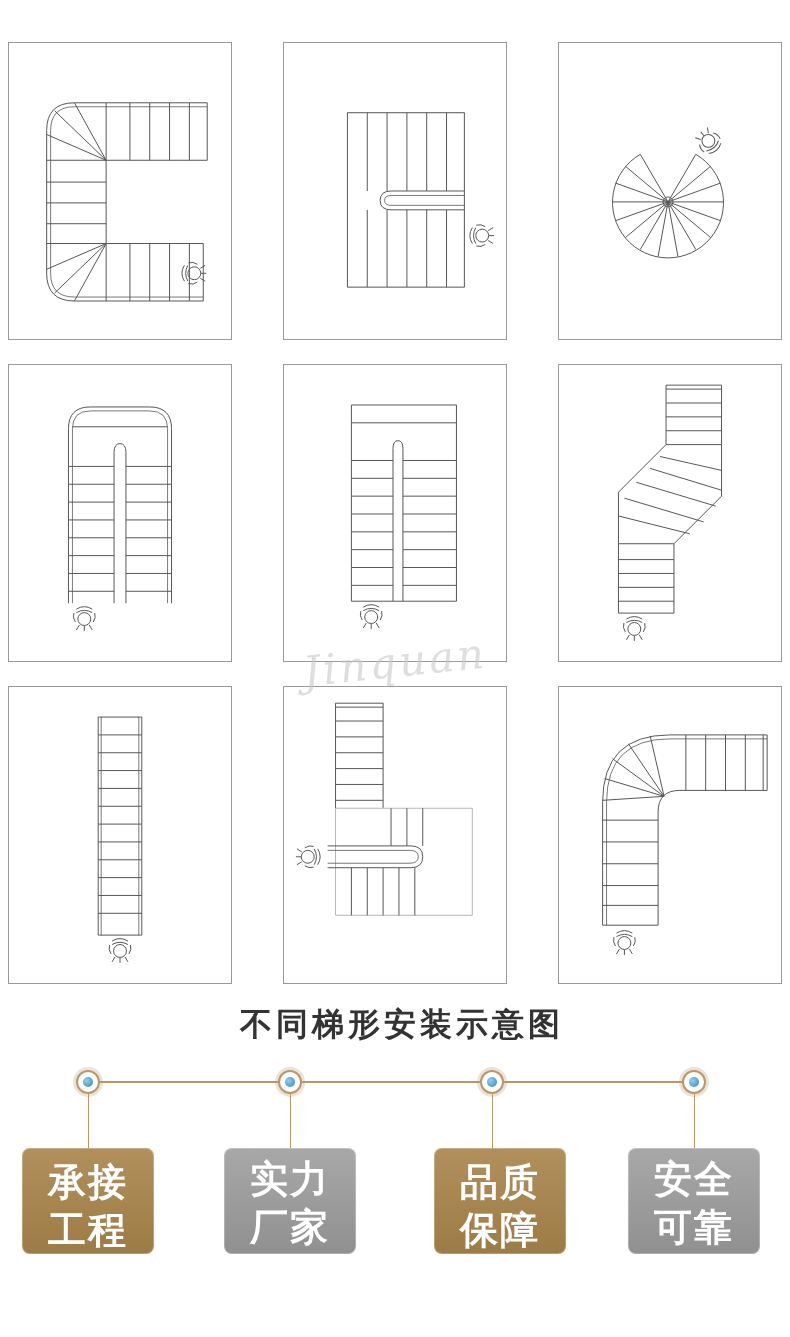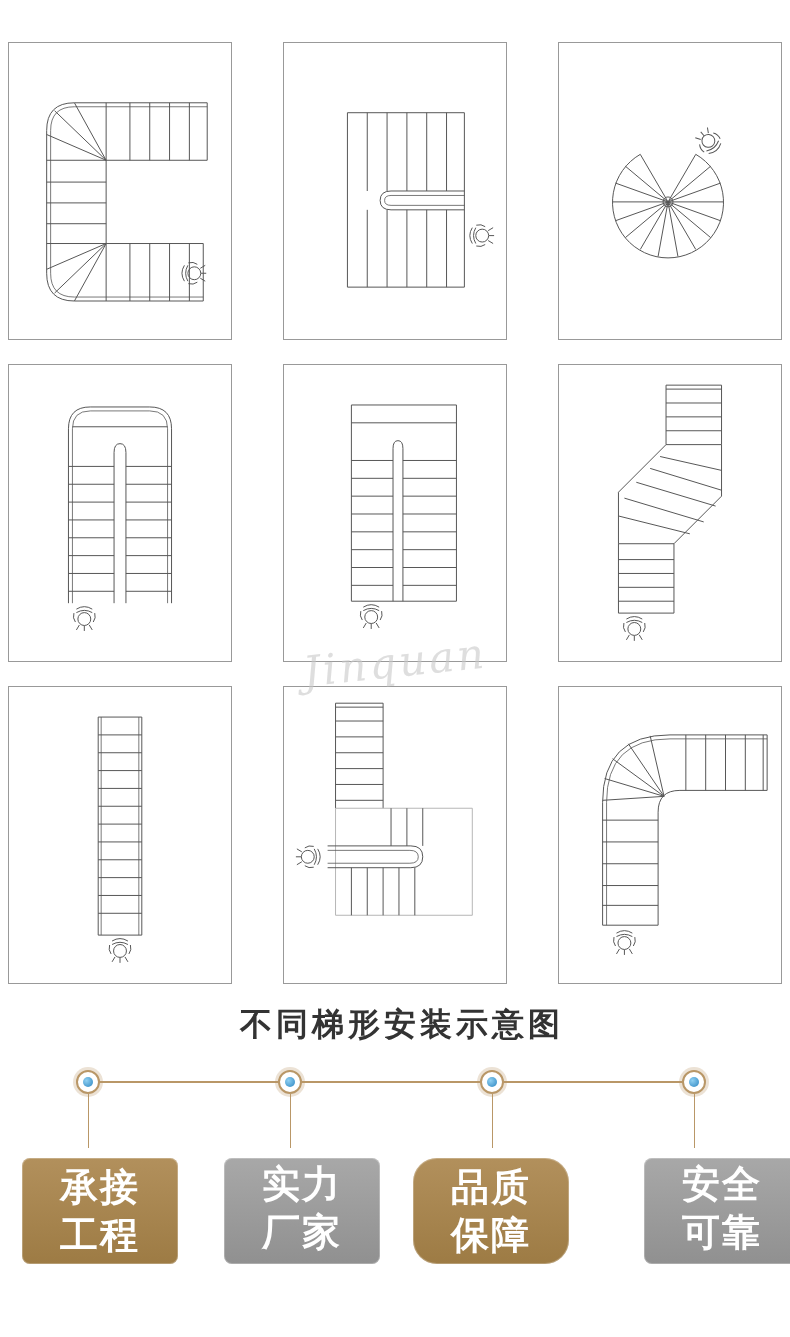--- a/index.html
+++ b/index.html
@@ -65,31 +65,30 @@
   }
   .tl-connector {
     position:absolute; top:1094px;
     width:1px; height:54px; margin-left:-.5px;
     background:#b99767;
   }
   .n1 { left:88px; }  .n2 { left:290px; }  .n3 { left:492px; }  .n4 { left:694px; }
 
   .badge {
     position:absolute; top:1148px;
-    width:156px; height:106px;
+    width:132px; height:106px;
     border-radius:8px;
     color:#fff;
     display:flex; flex-direction:column;
-    align-items:center; justify-content:center;
+    align-items:center; justify-content:flex-end;
     font-size:38px; font-weight:700;
     line-height:48px; letter-spacing:2px;
     text-align:center;
-    margin-top:10px;
-  }
-  .b1 { left:22px; }  .b2 { left:224px; }  .b3 { left:413px;border-radius:24px; }  .b4 { left:644px; }
+  }
+  .b1 { left:22px; }  .b2 { left:224px; }  .b3 { left:434px; }  .b4 { left:628px; }
   .badge-gold { background:linear-gradient(180deg,#b2905c,#9d7b44); box-shadow:inset 0 0 0 1px rgba(255,255,255,.25); }
   .badge-gray { background:linear-gradient(180deg,#a8a8a8,#909090); box-shadow:inset 0 0 0 1px rgba(255,255,255,.25);font-family:Liberation Mono, monospace; }
 </style>
 </head>
 <body>
 
 <svg width="0" height="0" style="position:absolute" aria-hidden="true">
   <defs>
     <g id="chair" fill="none" stroke="#555" stroke-width="1">
       <path d="M-8,-8 Q0,-13 8,-8"></path>

